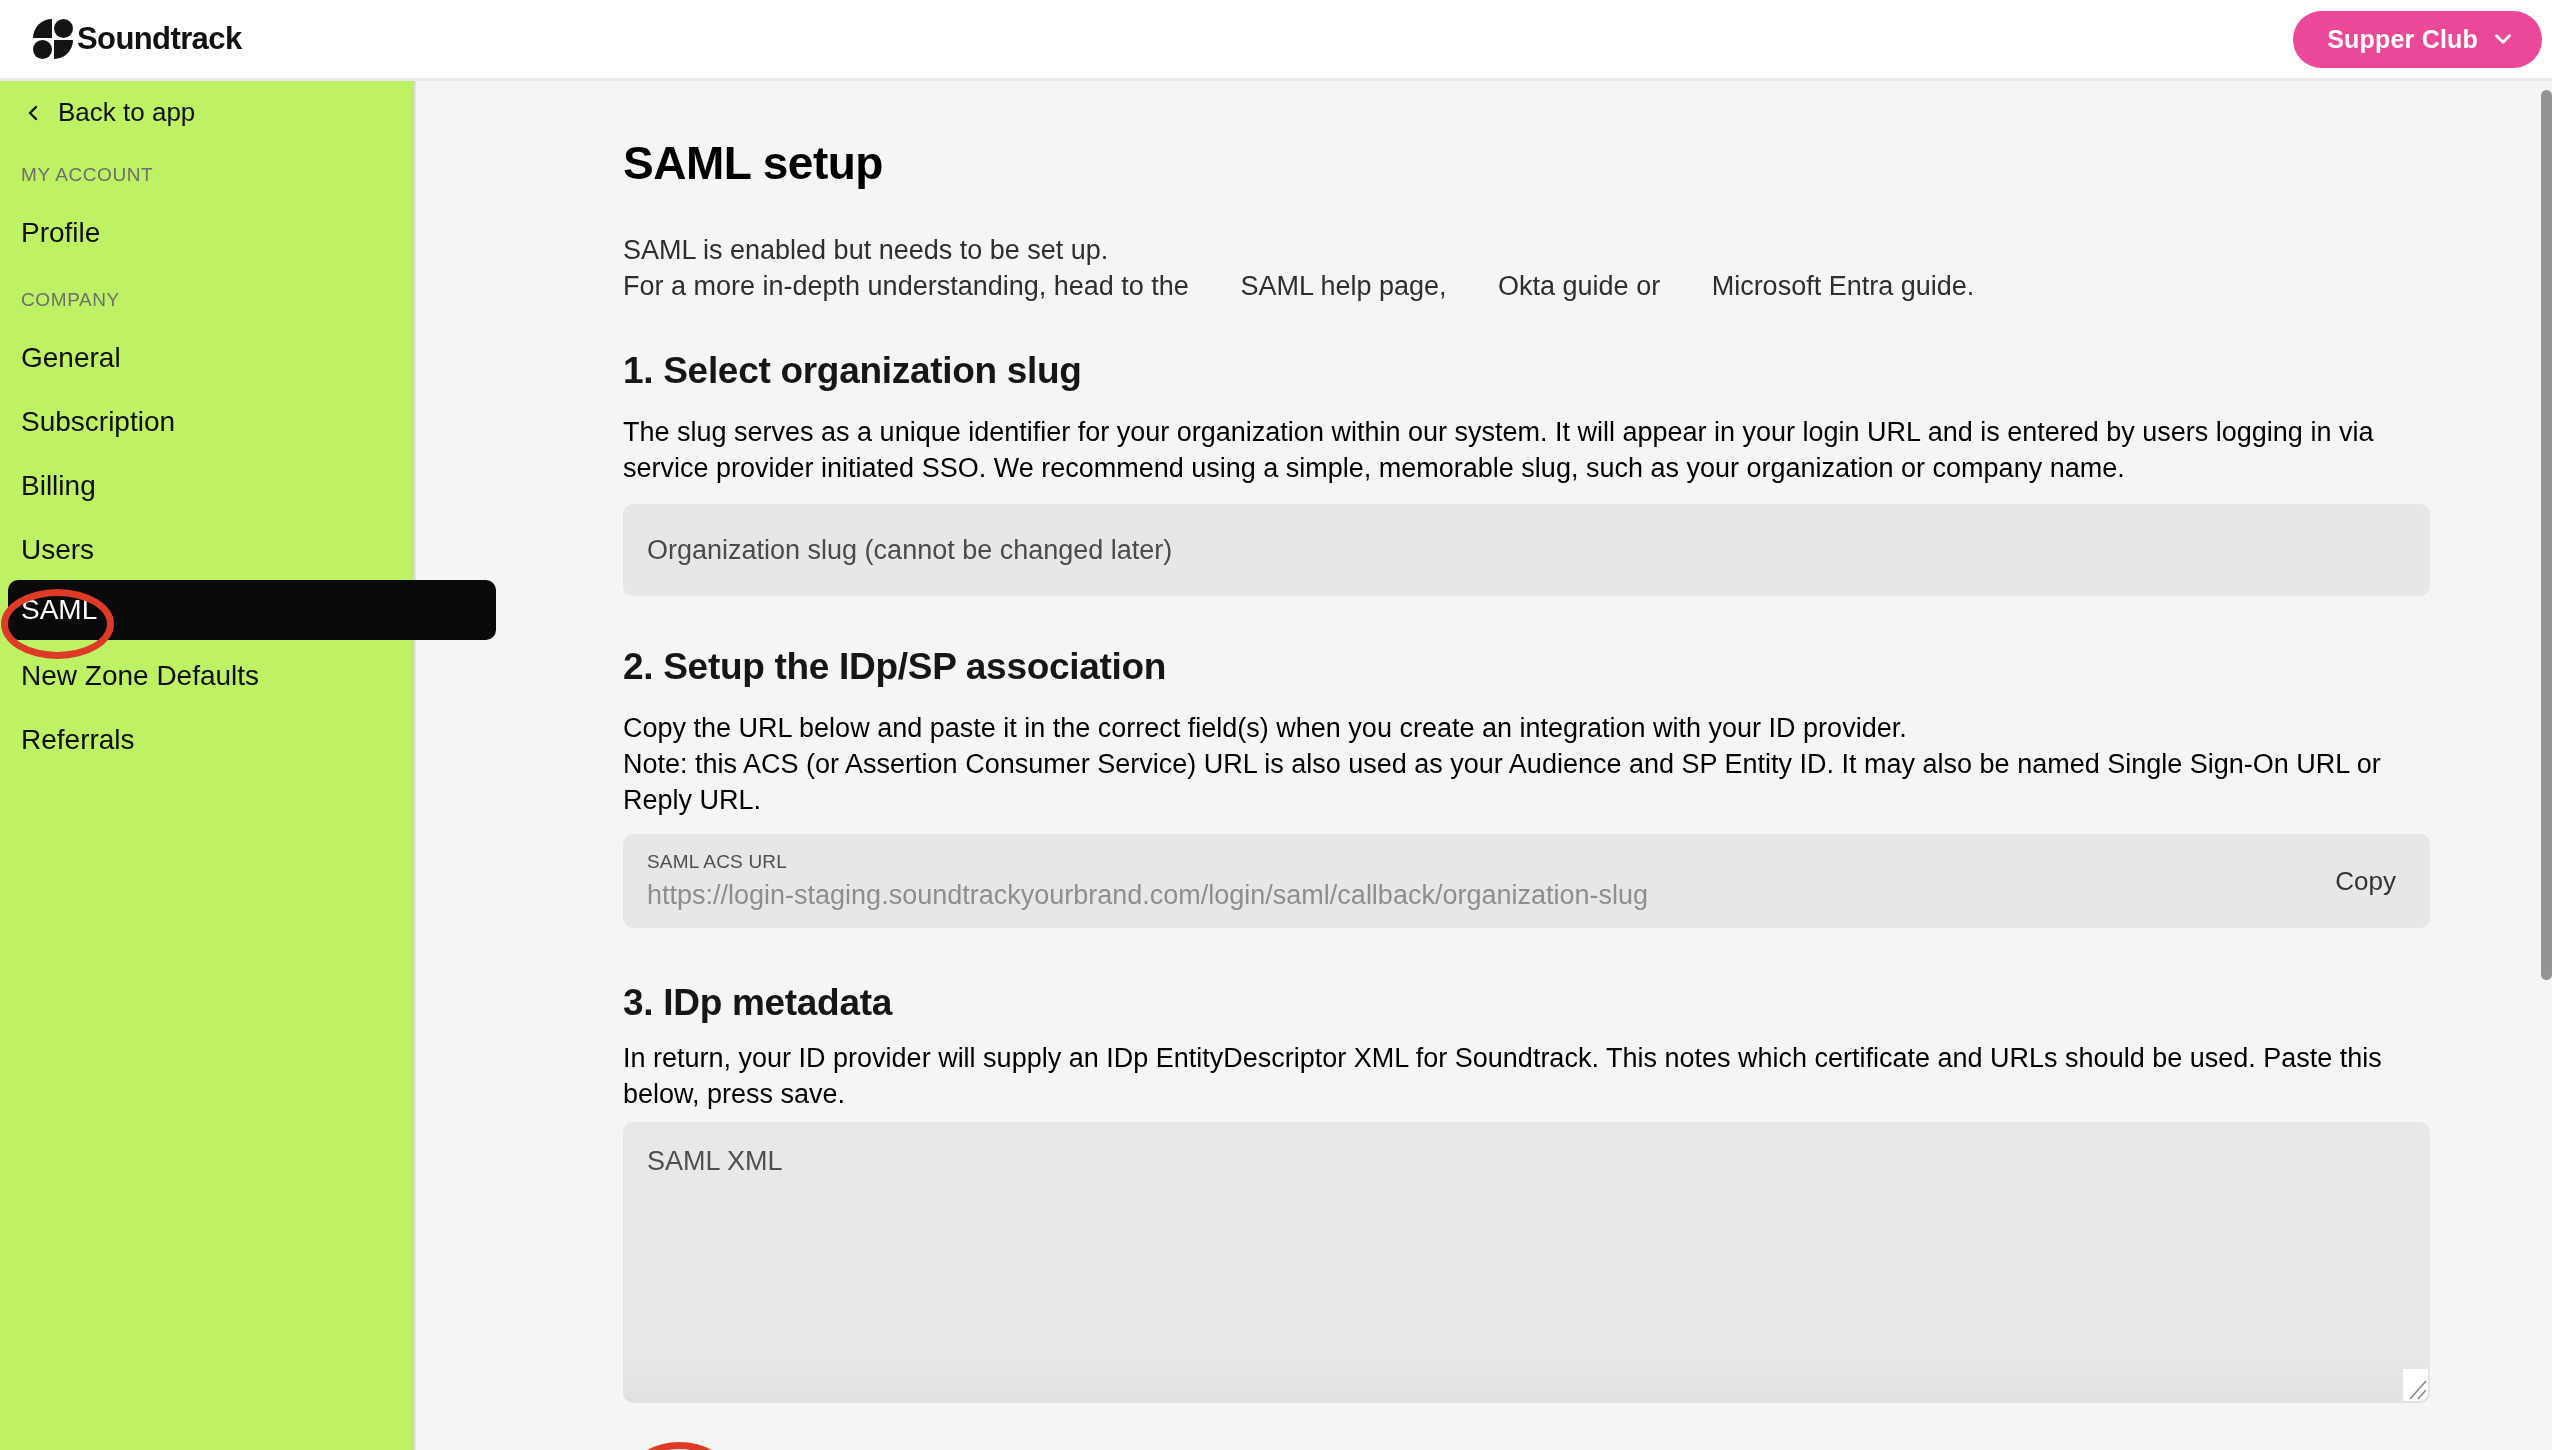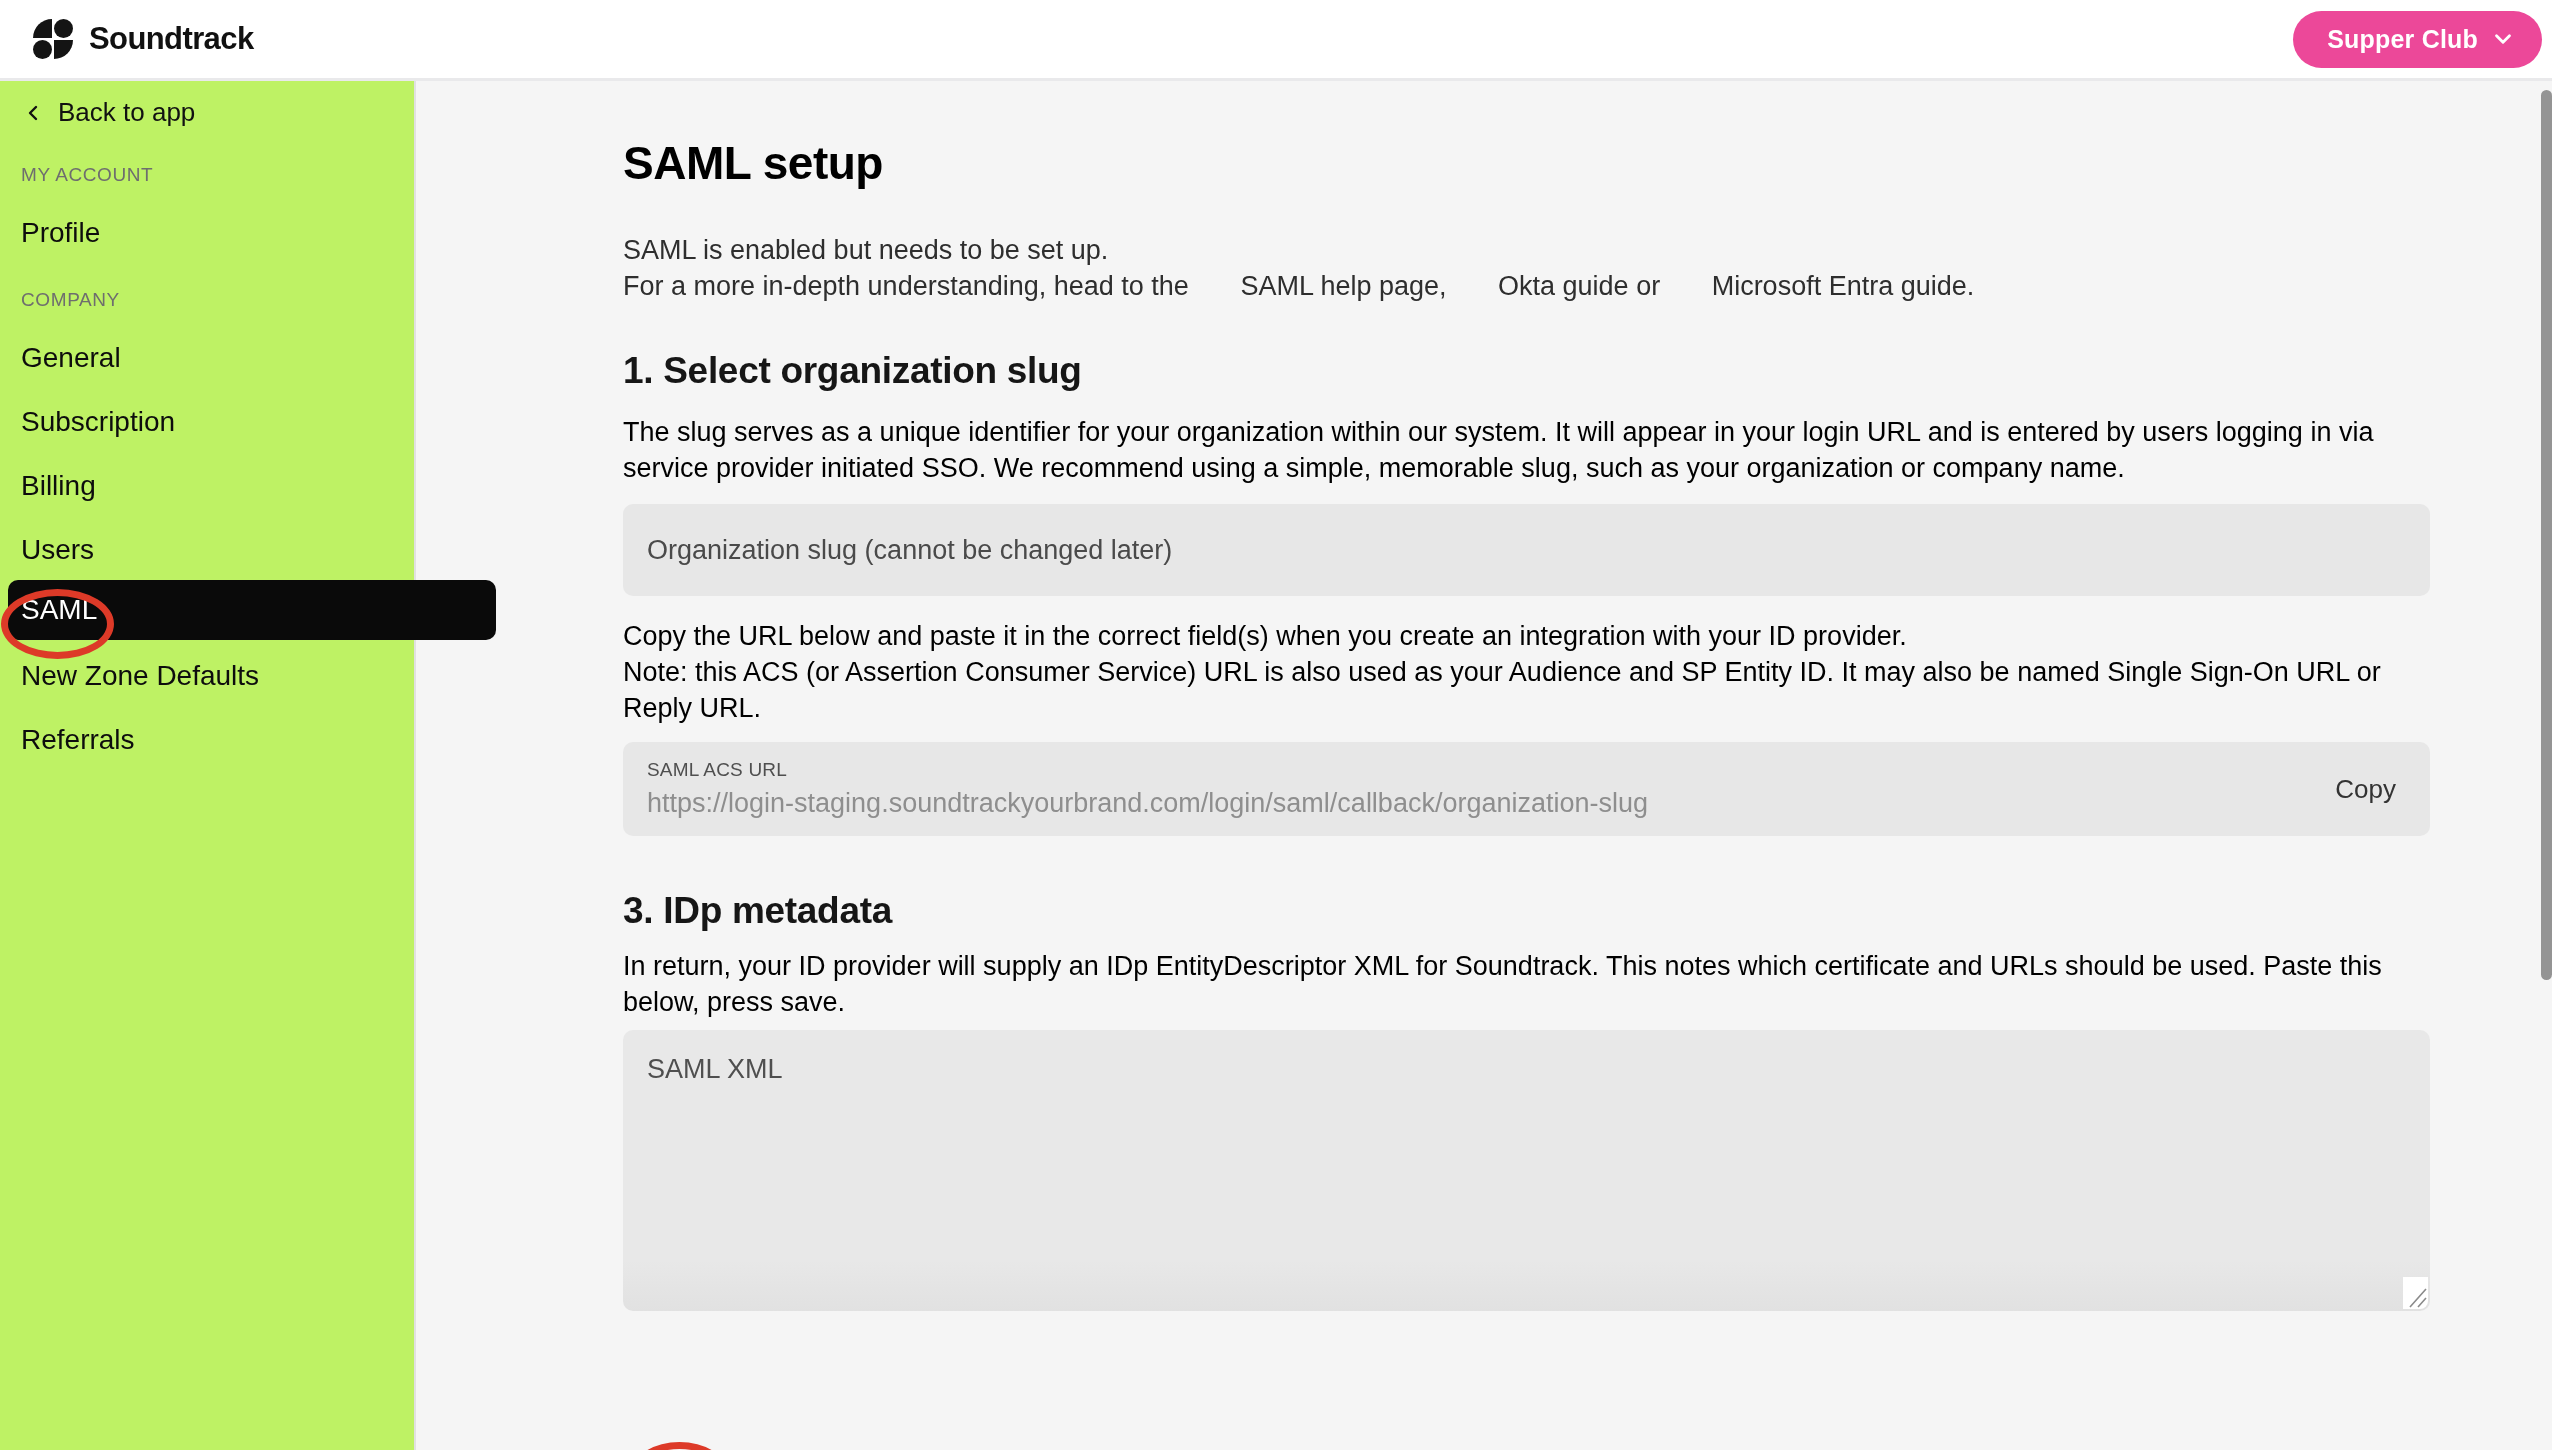--- a/index.html
+++ b/index.html
@@ -11,21 +11,21 @@
     position:relative;
   }
 
   
   .topbar {
     position:absolute; top:0; left:0; width:2552px; height:81px;
     background:#ffffff; border-bottom:3px solid #e9e9eb;
     display:flex; align-items:center; justify-content:space-between;
     padding:0 10px 0 33px; z-index:20;
   }
-  .logo { display:flex; align-items:center; gap:16px; cursor:pointer; }
+  .logo { display:flex; align-items:center; gap:4px; cursor:pointer; }
   .logo-mark { width:40px; height:40px; display:grid;
     grid-template-columns:19px 19px; grid-template-rows:19px 19px; gap:2px; }
   .logo-mark span { background:#141414; display:block; }
   .logo-mark .q-tl { border-radius:100% 0 0 0; }
   .logo-mark .c   { border-radius:50%; }
   .logo-mark .q-br{ border-radius:0 0 100% 0; }
   .logo-text { font-size:31px; font-weight:700; letter-spacing:-0.6px; color:#111; }
 
   .account-btn {
     background:#ec4899; color:#fff; border:none; cursor:pointer;
@@ -162,20 +162,21 @@
 
   <p class="intro">
     <span>SAML is enabled but needs to be set up.</span><br>
     <span>For a more in-depth understanding, head to the </span><span class="link">SAML help page</span><span>, </span><span class="link">Okta guide</span><span> or </span><span class="link">Microsoft Entra guide</span><span>.</span>
   </p>
 
   <h2 class="section-h">1. Select organization slug</h2>
   <p class="section-desc">The slug serves as a unique identifier for your organization within our system. It will appear in your login URL and is entered by users logging in via service provider initiated SSO. We recommend using a simple, memorable slug, such as your organization or company name.</p>
   <input class="slug-input" type="text" placeholder="Organization slug (cannot be changed later)" style="">
 
+  <h2 class="section-h s2">2. Setup the IDp/SP association</h2>
   <p class="section-desc">
     <span>Copy the URL below and paste it in the correct field(s) when you create an integration with your ID provider.</span><br>
     <span>Note: this ACS (or Assertion Consumer Service) URL is also used as your Audience and SP Entity ID. It may also be named Single Sign-On URL or Reply URL.</span>
   </p>
   <div class="acs-box">
     <div class="acs-label">SAML ACS URL</div>
     <div class="acs-url">https://login-staging.soundtrackyourbrand.com/login/saml/callback/organization-slug</div>
     <button class="copy-btn">Copy</button>
   </div>
 

